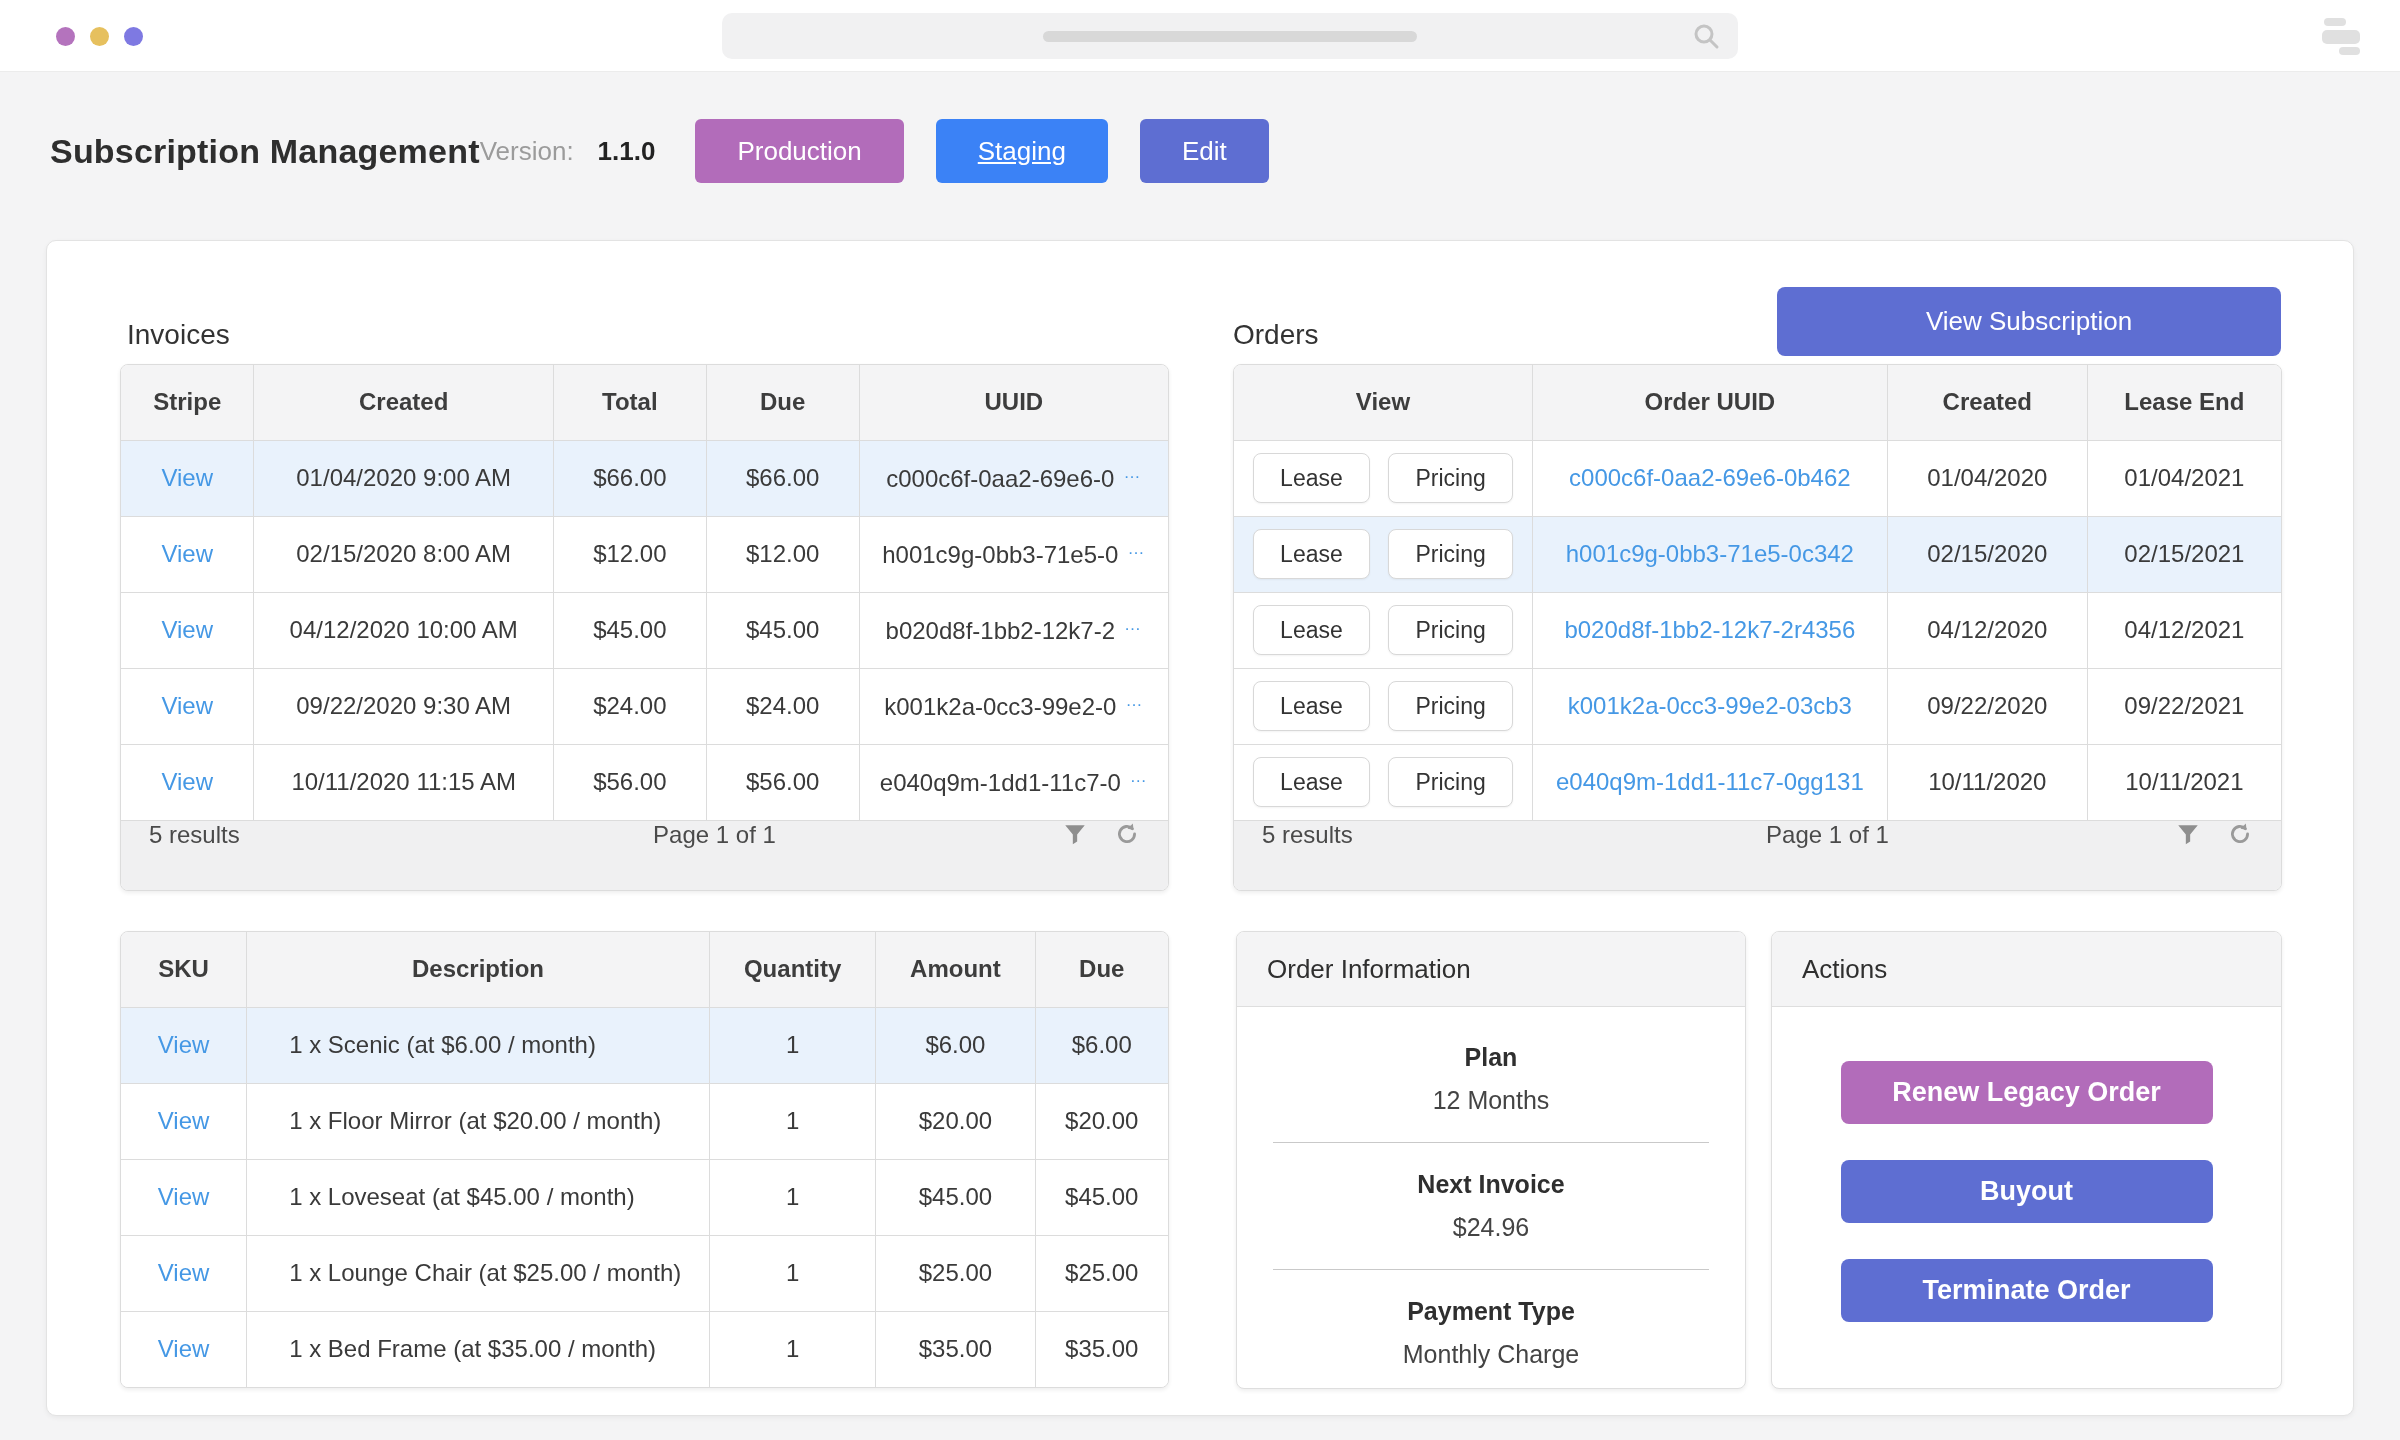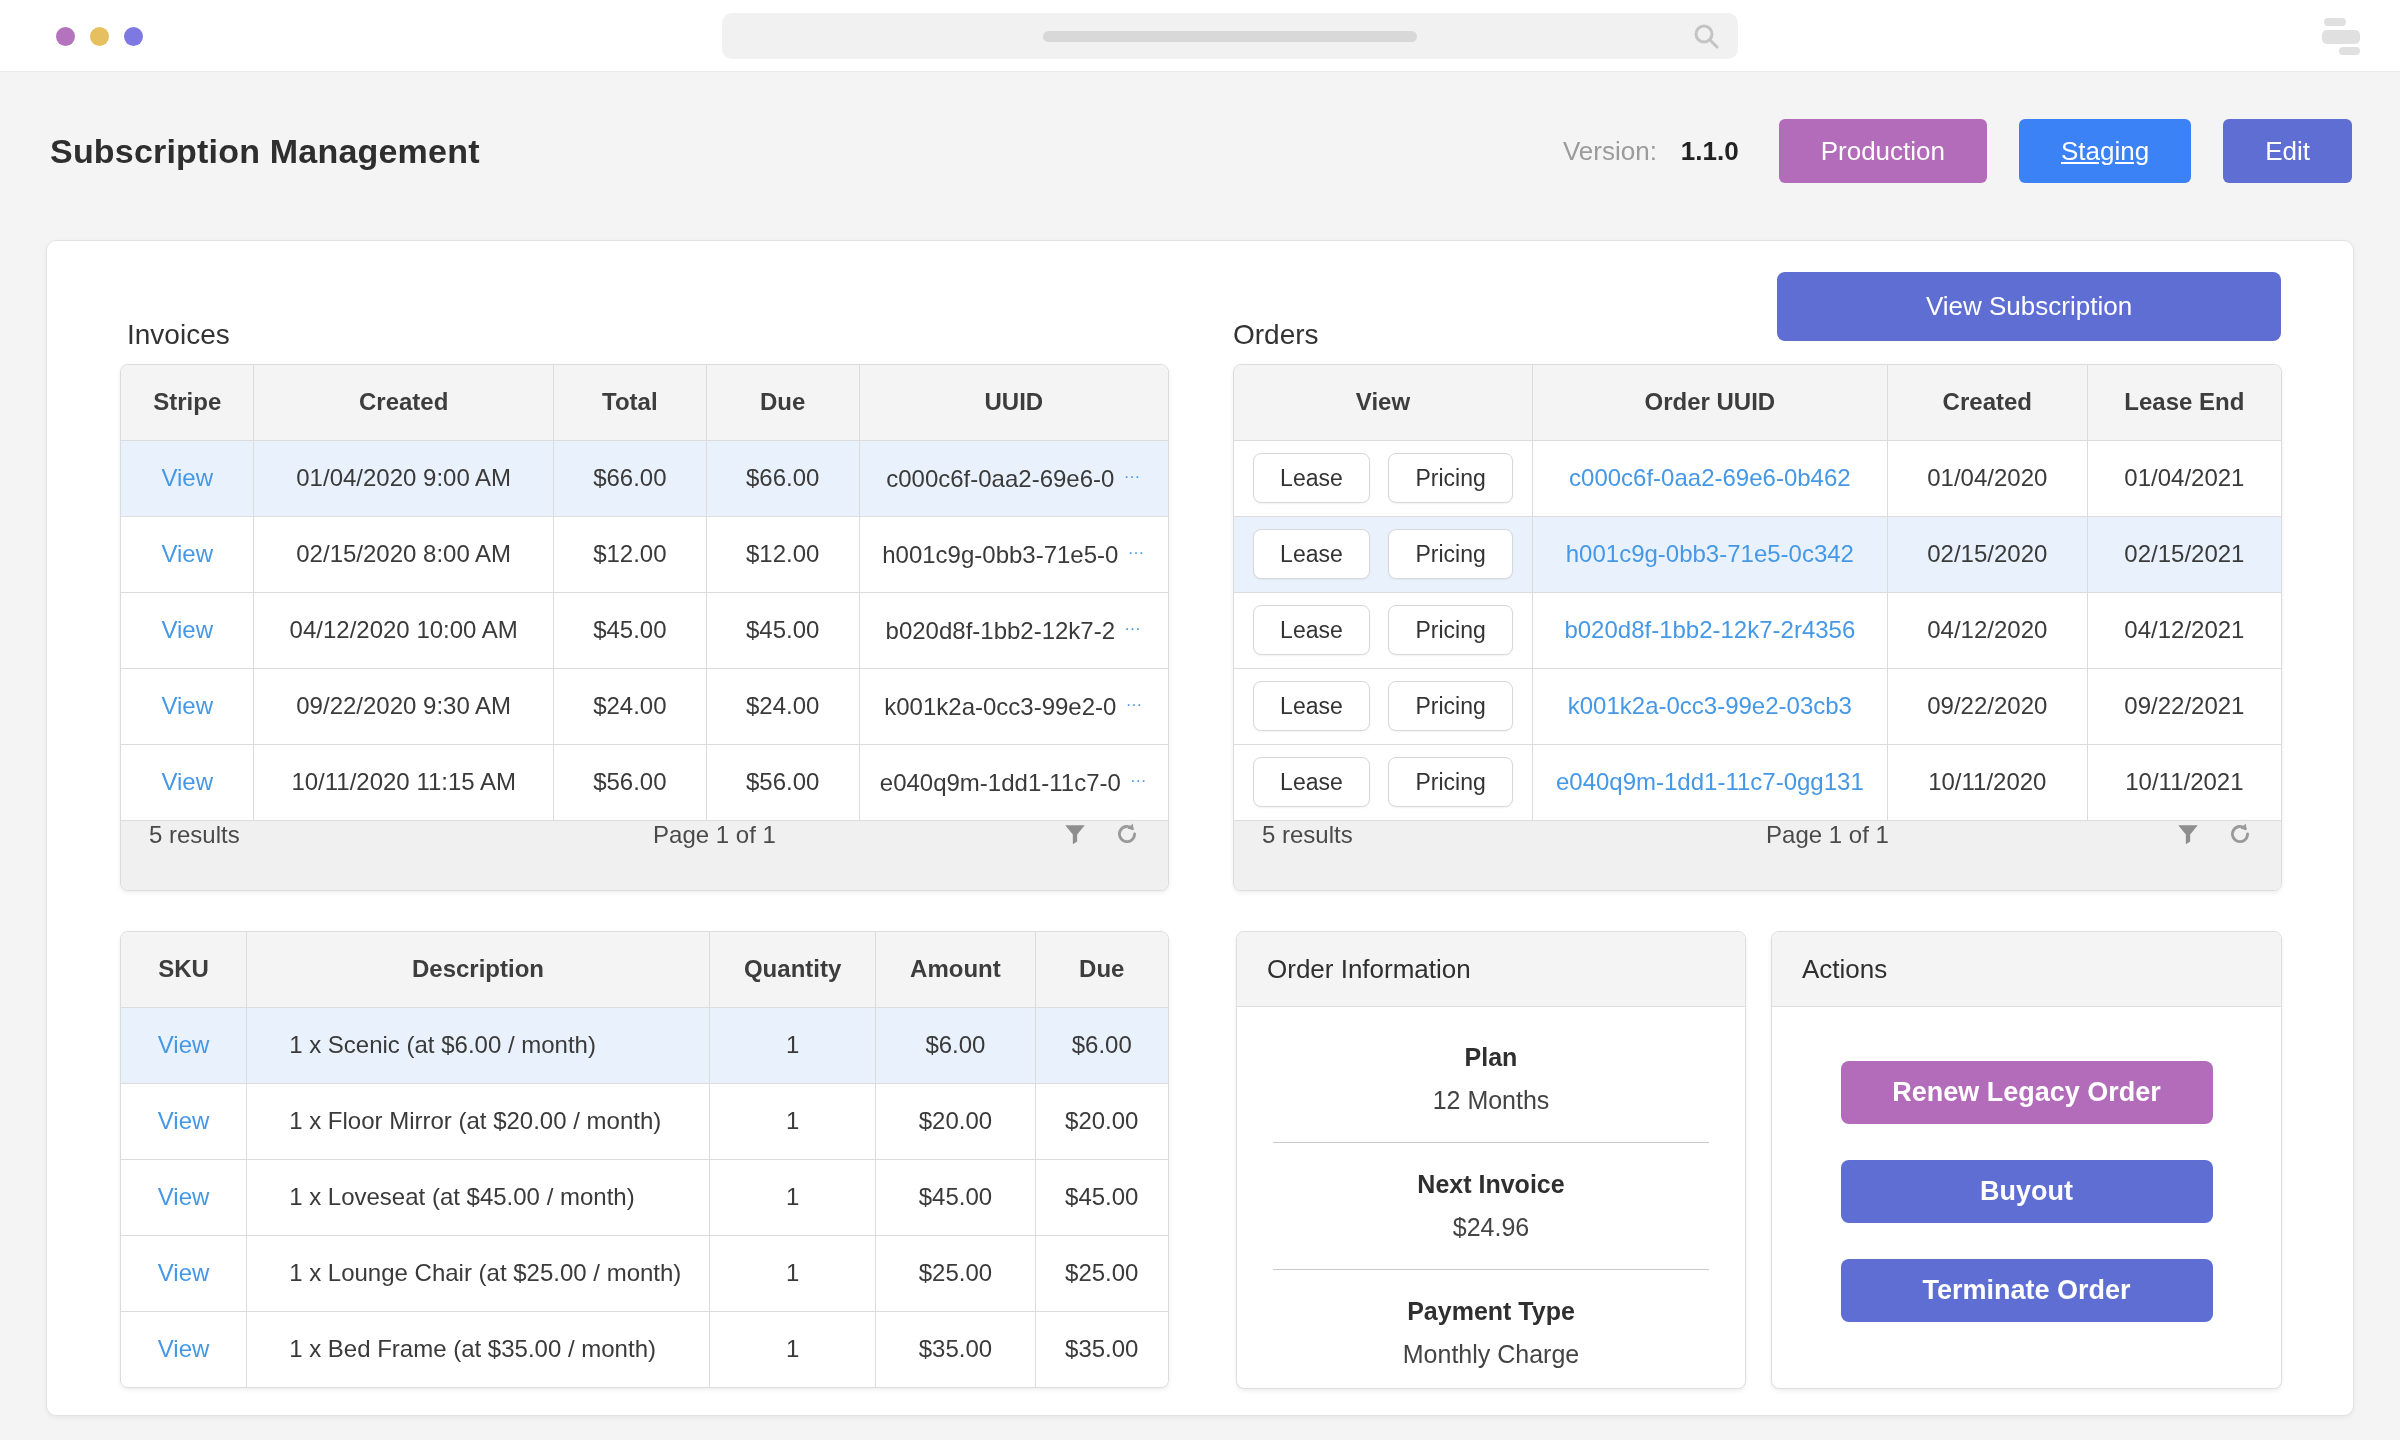--- a/index.html
+++ b/index.html
@@ -30,41 +30,41 @@
   .omni-mag { position:absolute; right:18px; top:9px; width:28px; height:28px; }
   .chrome-menu { position:absolute; right:34px; top:18px; width:44px; height:38px; }
   .chrome-menu .b { position:absolute; background:#e0e0e0; border-radius:5px; }
   .cb1 { left:2px;  top:0;    width:22px; height:8px; }
   .cb2 { left:0;    top:12px; width:38px; height:14px; }
   .cb3 { left:17px; top:29px; width:21px; height:8px; }
 
   
   .page-header {
     position:absolute; left:50px; right:48px; top:118px; height:66px;
-    display:flex; align-items:center; justify-content:space-between;gap:11px;
+    display:flex; align-items:center; 
   }
   .page-title { font-size:34px; font-weight:700; color:#2e2e2e; letter-spacing:.2px; }
   .header-right { display:flex; align-items:center; gap:32px; }
   .version { font-size:26px; color:#9b9b9b; margin-right:8px; }
   .version b { color:#222; font-weight:700; margin-left:24px; }
   .env-btn {
     height:64px; padding:0 42px; border:none; border-radius:6px;
     color:#fff; font-size:26px; font-weight:500; font-family:inherit; cursor:pointer;
     display:inline-flex; align-items:center; justify-content:center;
   }
 
   
   .card {
     position:absolute; left:46px; top:240px; width:2308px; height:1176px;
     background:#fff; border:1px solid #e3e3e3; border-radius:10px;
     box-shadow:0 2px 5px rgba(0,0,0,.05);
   }
   .section-title { position:absolute; font-size:28px; font-weight:500; color:#333; }
   .vs-btn {
-    position:absolute; left:1730px; top:31px; width:504px; height:69px;
+    position:absolute; left:1730px; top:46px; width:504px; height:69px;
     border:none; border-radius:8px; color:#fff; font-size:26px; font-weight:500;
     font-family:inherit; cursor:pointer;
   }
 
   
   .table-card {
     position:absolute; background:#fff;
     border:1px solid #dcdcdc; border-radius:8px; overflow:hidden;
     box-shadow:0 2px 4px rgba(0,0,0,.07);
   }

